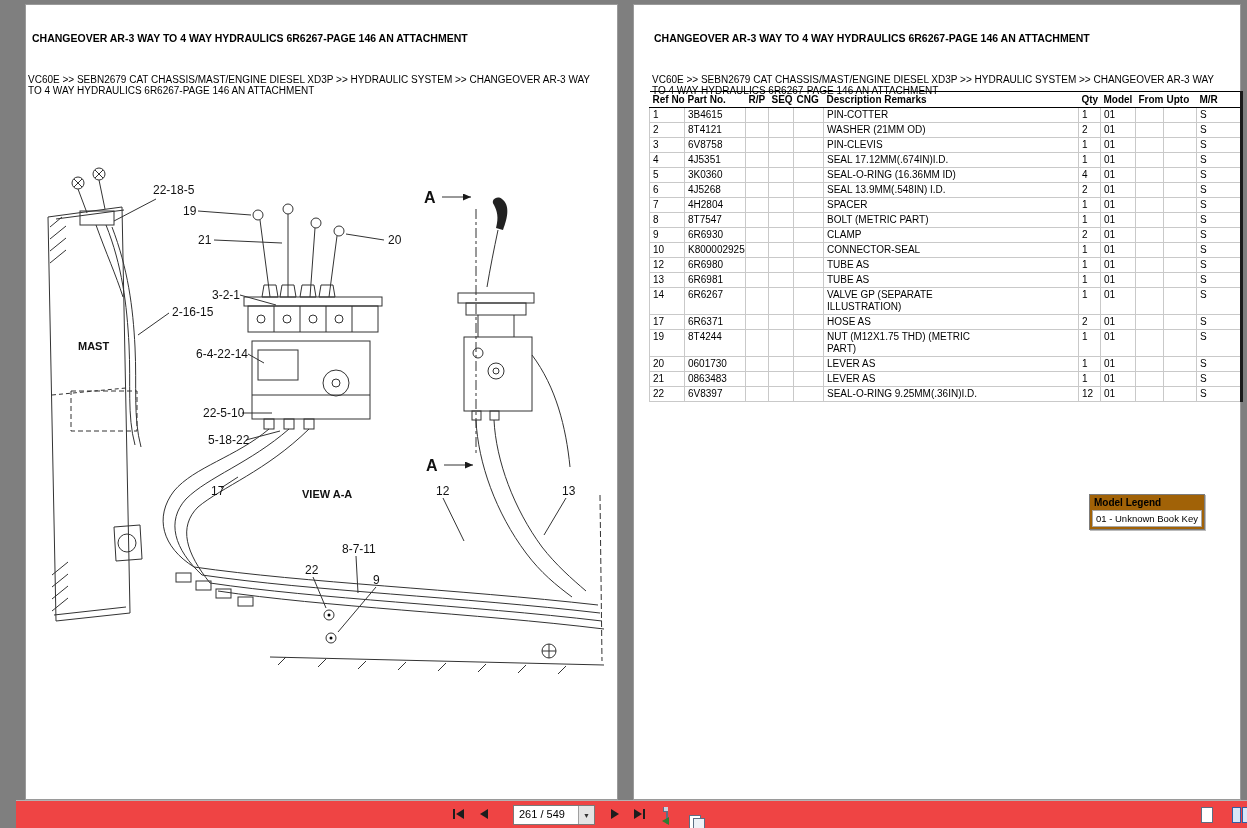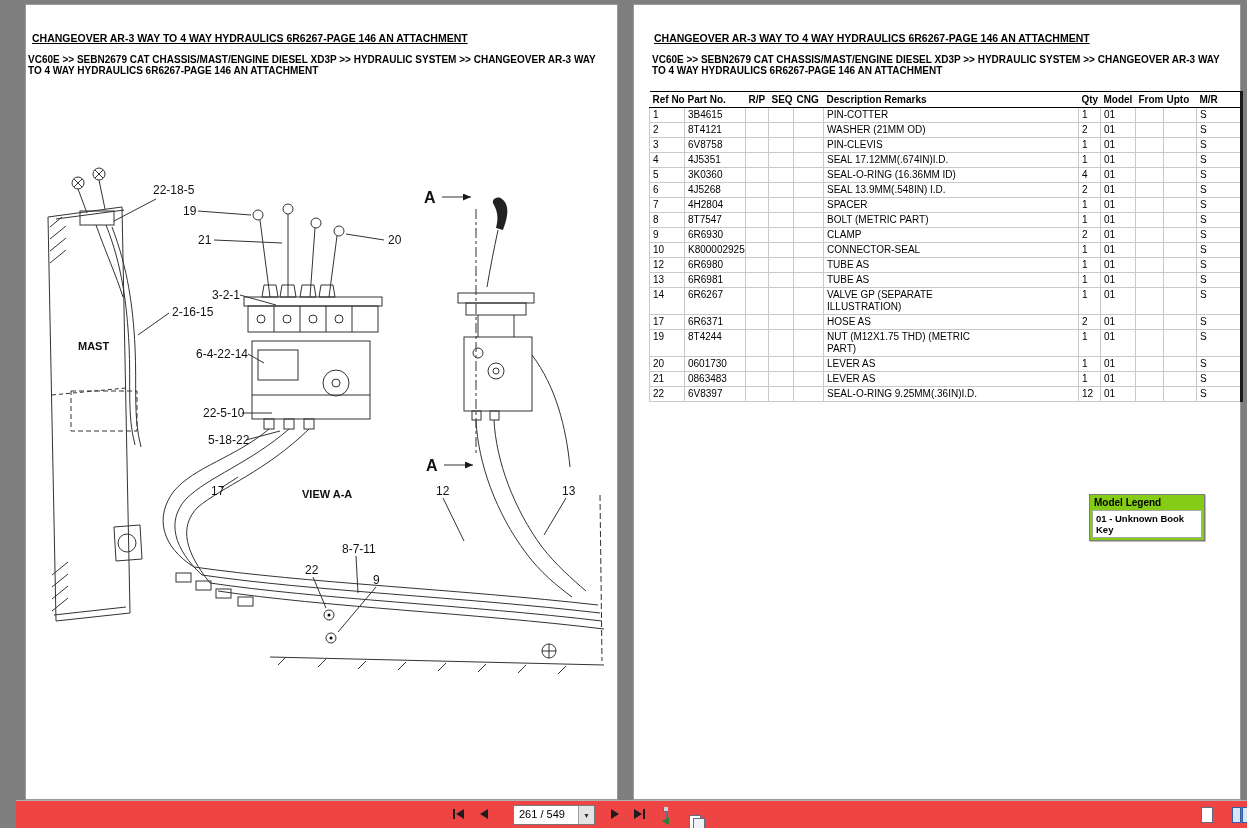--- a/index.html
+++ b/index.html
@@ -3,24 +3,24 @@
 <meta charset="utf-8">
 <style>
   html,body{margin:0;padding:0;}
   body{
     width:1247px;height:828px;position:relative;overflow:hidden;
     background:#7f7f7f;font-family:"Liberation Sans",sans-serif;color:#000;
   }
   .page{position:absolute;top:4px;background:#ffffff;border:1px solid #9a9a9a;box-sizing:border-box;}
   .left-page{left:25px;width:593px;height:796px;}
   .right-page{left:633px;width:608px;height:796px;}
-  .page-title{position:absolute;font-size:10.5px;font-weight:bold;white-space:nowrap;text-decoration:underline;}
+  .page-title{position:absolute;font-size:10.5px;font-weight:bold;white-space:nowrap;}
   .left-page .page-title{top:27px;left:6px;}
   .right-page .page-title{top:27px;left:20px;}
-  .breadcrumb{position:absolute;font-size:10px;font-weight:bold;line-height:11px;width:572px;}
+  .breadcrumb{position:absolute;font-size:10px;font-weight:normal;line-height:11px;width:572px;margin-top:20px;}
   .left-page .breadcrumb{top:49px;left:2px;}
   .right-page .breadcrumb{top:49px;left:18px;}
 
   
   .diagram{position:absolute;left:0;top:140px;}
 
   
   .parts-table{
     position:absolute;left:15px;top:86px;width:592px;
     border-collapse:collapse;table-layout:fixed;font-size:10px;
@@ -28,23 +28,23 @@
   }
   .parts-table th{
     font-weight:bold;text-align:left;padding:2px 3px;
     border-top:1px solid #000;border-bottom:1px solid #000;white-space:nowrap;overflow:hidden;
   }
   .parts-table td{
     border:1px solid #c9c9c9;padding:1px 3px;vertical-align:top;
     white-space:pre-line;overflow:hidden;line-height:12px;
   }
   
-  .legend{position:absolute;left:455px;top:489px;width:114px;border:1px solid #7c7c7c;background:#84cc16;box-shadow:1px 1px 0 #bbb;}
+  .legend{position:absolute;left:455px;top:489px;width:114px;border:1px solid #7c7c7c;background:#a16207;box-shadow:1px 1px 0 #bbb;}
   .legend-title{font-size:10px;font-weight:bold;padding:2px 4px 1px 4px;}
-  .legend-entry{margin:1px 2px 2px 2px;border:1px solid #a8a8a8;padding:2px 3px;font-size:9.5px;background:#fff;font-weight:bold;}
+  .legend-entry{margin:1px 2px 2px 2px;border:1px solid #a8a8a8;padding:2px 3px;font-size:9.5px;background:#fff;}
 
   
   .toolbar{position:absolute;left:16px;bottom:0;width:100%;height:27px;background:#ef4444;border-top:1px solid #b3b3b3;}
   .navbtn{position:absolute;top:8px;display:inline-flex;align-items:center;gap:1px;background:none;border:none;padding:0;cursor:pointer;}
   .tri-l{width:0;height:0;border:5px solid transparent;border-left:0;border-right:8px solid #1d1d1d;}
   .tri-r{width:0;height:0;border:5px solid transparent;border-right:0;border-left:8px solid #1d1d1d;}
   .vbar{width:2px;height:10px;background:#1d1d1d;}
   .combo{position:absolute;left:497px;top:4px;width:80px;height:18px;background:#fff;border:1px solid #7a7a7a;display:flex;align-items:stretch;cursor:pointer;}
   .combo-text{flex:1;padding:2px 0 0 5px;font-size:11px;}
   .combo-arrow{width:15px;background:#e4e4e4;border-left:1px solid #a0a0a0;display:flex;align-items:center;justify-content:center;font-size:7px;color:#333;}

